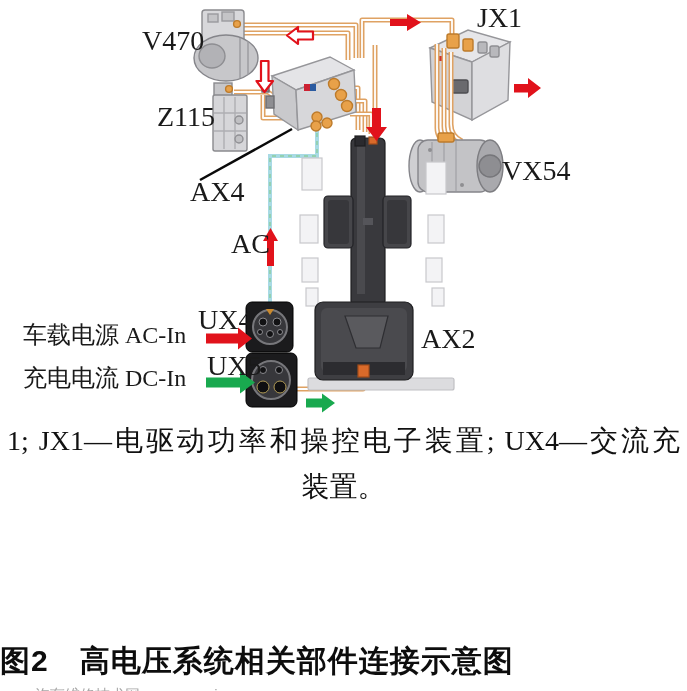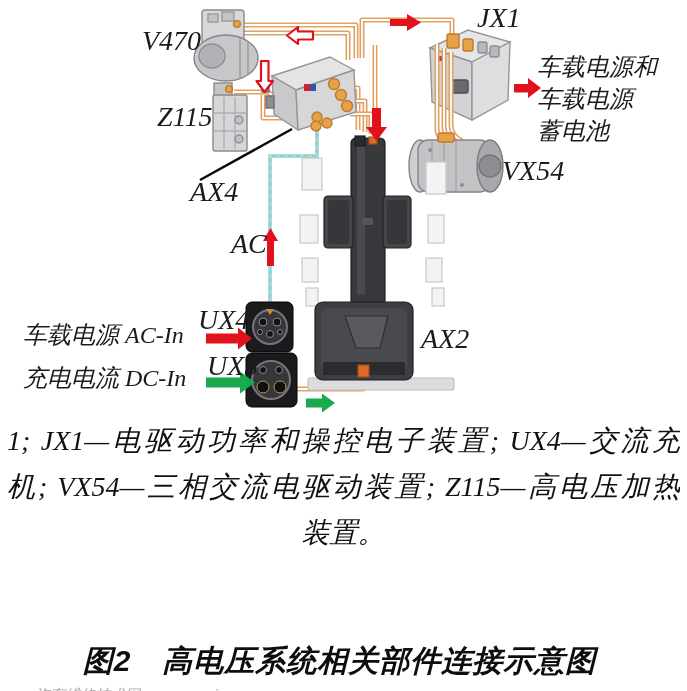--- a/index.html
+++ b/index.html
@@ -1,36 +1,36 @@
 <!DOCTYPE html>
 <html><head>
 <meta charset="utf-8">
 <style>
   html,body{margin:0;padding:0;background:#fff;}
   .stage{position:relative;width:687px;height:691px;background:#ffffff;overflow:hidden;
-         font-family:"Liberation Serif", serif;color:#111;font-style:italic;}
+         font-family:"Liberation Serif", serif;color:#111;}
   .diagram-svg{position:absolute;left:0;top:0;z-index:1;}
   .lbl{position:absolute;z-index:2;line-height:1.05;white-space:nowrap;color:#1a1a1a;}
   .lbl-lat{font-size:28px;}
   .lbl-cjk{font-size:24px;}
   .onboard{position:absolute;z-index:2;font-size:24px;line-height:32px;white-space:nowrap;color:#1a1a1a;}
   
   .wo{fill:none;stroke:#DFA263;stroke-width:5;stroke-linejoin:round;}
   .wi{fill:none;stroke:#ffffff;stroke-width:1.8;stroke-linejoin:round;}
   .cyan-o{fill:none;stroke:#A8DAE4;stroke-width:4;}
   .cyan-i{fill:none;stroke:#8CCE9E;stroke-width:1.4;stroke-dasharray:4 4;}
   .ra{fill:#E1121B;}
   .ga{fill:#19A94F;}
   .ha{fill:#ffffff;stroke:#E1121B;stroke-width:2.2;stroke-linejoin:round;}
   
   .caption{position:absolute;left:7px;right:7px;top:418px;z-index:2;}
   .cap-line{height:46px;line-height:46px;font-size:28px;
             text-align:justify;text-align-last:justify;white-space:nowrap;overflow:hidden;}
   .cap-line.center{text-align:left;text-align-last:center;}
-  .fig-title{position:absolute;left:0;right:8px;top:641px;z-index:2;text-align:center;
+  .fig-title{position:absolute;left:0;right:8px;top:641px;z-index:2;
              font-family:"Liberation Sans", sans-serif;font-weight:bold;font-size:30px;
              letter-spacing:1px;color:#0d0d0d;}
   .watermark{position:absolute;left:3px;top:686px;z-index:3;font-size:15px;
              color:rgba(158,158,158,0.92);font-family:"Liberation Sans", sans-serif;
              white-space:nowrap;text-shadow:0 0 1px rgba(255,255,255,0.7);margin-left:32px;}
 </style>
 </head>
 <body>
 
 <div class="stage">
@@ -199,29 +199,23 @@
   <div class="lbl lbl-lat" style="left:190px;top:177px">AX4</div>
   <div class="lbl lbl-lat" style="left:477px;top:3px">JX1</div>
   <div class="lbl lbl-lat" style="left:502px;top:156px">VX54</div>
   <div class="lbl lbl-lat" style="left:421px;top:324px">AX2</div>
   <div class="lbl lbl-lat" style="left:198px;top:305px">UX4</div>
   <div class="lbl lbl-lat" style="left:207px;top:351px">UX5</div>
   <div class="lbl lbl-lat" style="left:231px;top:229px">AC</div>
   <div class="lbl lbl-cjk" style="left:23px;top:323px">车载电源 AC-In</div>
   <div class="lbl lbl-cjk" style="left:23px;top:366px">充电电流 DC-In</div>
 
-  <div class="onboard" style="left:537px;top:51px">
-    <div>车载电源和</div>
-    <div>车载电源</div>
-    <div>蓄电池</div>
-  </div>
 
   <div class="caption">
     <div class="cap-line">1; JX1—电驱动功率和操控电子装置; UX4—交流充</div>
-    <div class="cap-line">机; VX54—三相交流电驱动装置; Z115—高电压加热</div>
     <div class="cap-line center">装置。</div>
   </div>
 
   <div class="fig-title">图2　高电压系统相关部件连接示意图</div>
 
   <div class="watermark">汽车维修技术网 www.qcwxjs.com</div>
 
 </div>
 
 </body></html>

